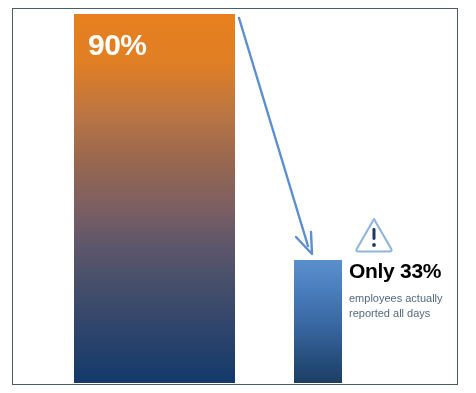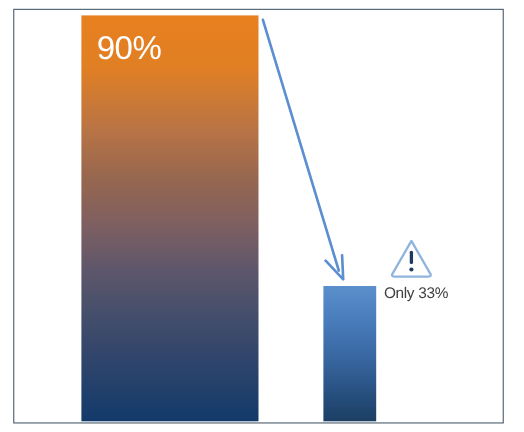--- a/index.html
+++ b/index.html
@@ -50,21 +50,21 @@
         #464f6b 73%,
         #33466b 83%,
         #22406b 92%,
         #123a6b 100%);
   }
   #confident-bar-inner {
     padding: 16px 14px 0 14px;
   }
   #confident-stat {
     font-size: 30px;
-    font-weight: normal;
+    font-weight: bold;
     color: #ffffff;
     letter-spacing: -0.5px;
     line-height: 1;
     margin: 0 0 10px 0;
   }
   #confident-desc {
     font-size: 11.5px;
     color: #ffffff;
     line-height: 1.42;
     margin: 0;
@@ -107,23 +107,23 @@
   }
 
   
   #actual-text-block {
     position: absolute;
     left: 349px;
     top: 259px;
     width: 106px;
   }
   #actual-stat {
-    font-size: 14px;
-    font-weight: normal;
-    color: #404040;
+    font-size: 21px;
+    font-weight: bold;
+    color: #000000;
     line-height: 1.1;
     letter-spacing: -0.3px;
     margin: 0 0 9px 0;
     white-space: nowrap;
   }
   #actual-desc {
     font-size: 11px;
     color: #53697f;
     line-height: 1.35;
     margin: 0;
@@ -150,15 +150,16 @@
   <div id="actual-bar"></div>
 
   <svg id="warning-icon" viewBox="0 0 44 42">
     <path d="M 22 5 L 39 34.5 Q 40.8 37.5 37.4 37.5 L 6.6 37.5 Q 3.2 37.5 5 34.5 Z" fill="#ffffff" stroke="#8fb4dd" stroke-width="2.1" stroke-linejoin="round"></path>
     <rect x="20.5" y="14" width="3" height="12" rx="1.4" fill="#1c3b5e"></rect>
     <circle cx="22" cy="31" r="1.9" fill="#1c3b5e"></circle>
   </svg>
 
   <div id="actual-text-block">
     <div id="actual-stat">Only 33%</div>
+    <div id="actual-desc">employees actually reported all days</div>
   </div>
 
 </div>
 
 </body></html>

